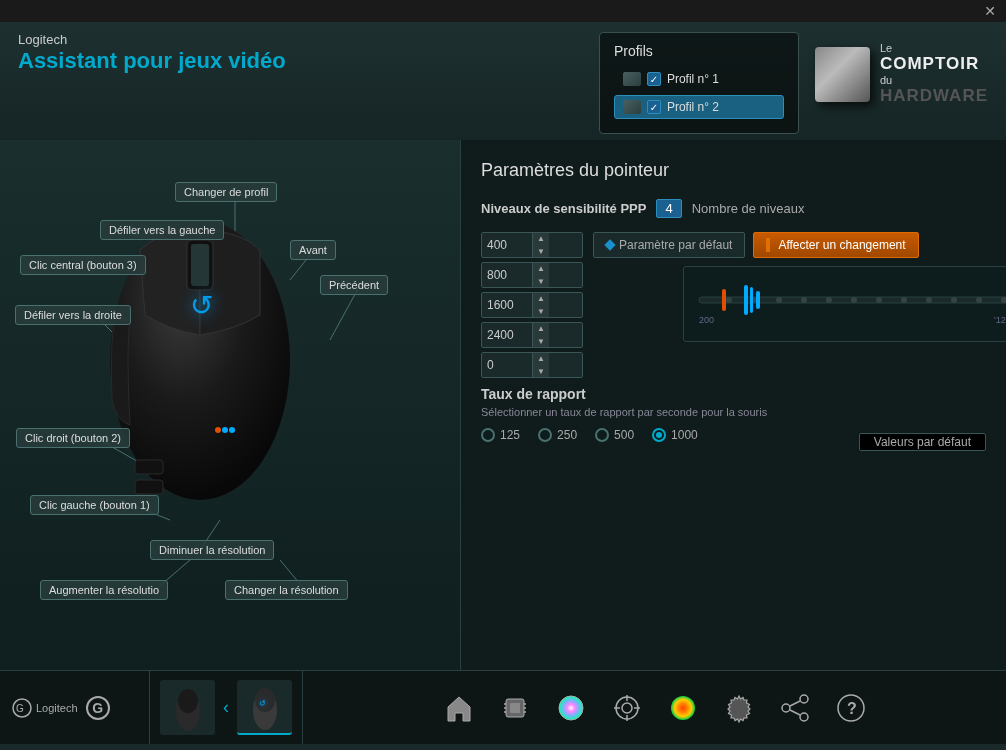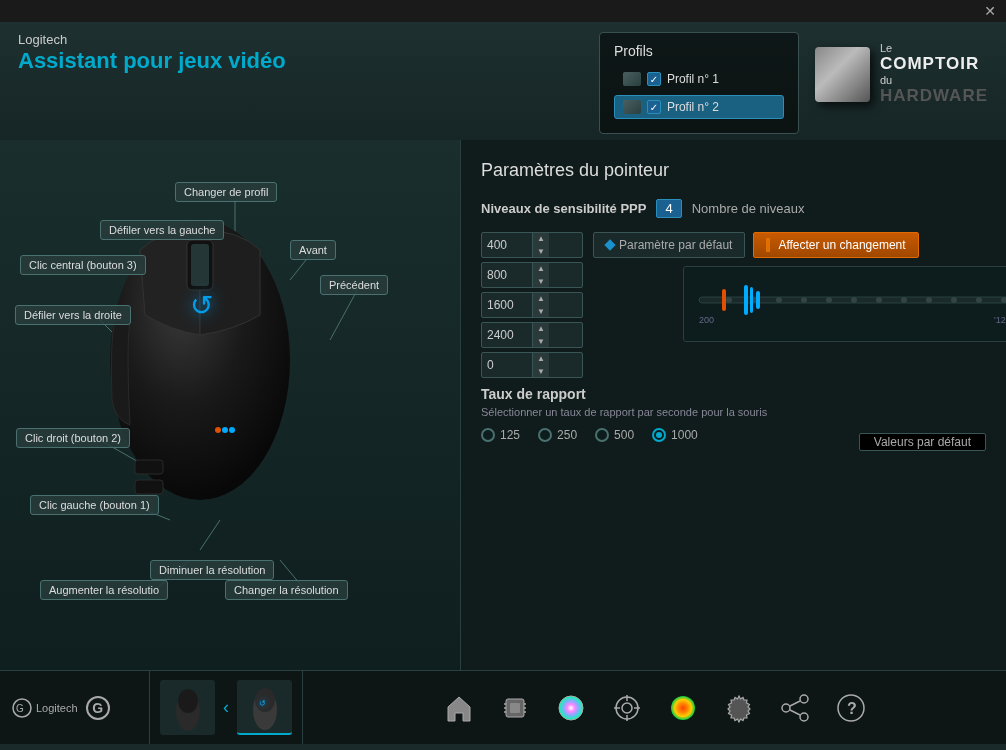--- a/index.html
+++ b/index.html
@@ -526,21 +526,21 @@
     </svg>
 
     <div class="annotation" style="left:175px;top:42px;">Changer de profil</div>
     <div class="annotation" style="left:100px;top:80px;">Défiler vers la gauche</div>
     <div class="annotation" style="left:20px;top:115px;">Clic central (bouton 3)</div>
     <div class="annotation" style="left:15px;top:165px;">Défiler vers la droite</div>
     <div class="annotation" style="left:290px;top:100px;">Avant</div>
     <div class="annotation" style="left:320px;top:135px;">Précédent</div>
     <div class="annotation" style="left:16px;top:288px;">Clic droit (bouton 2)</div>
     <div class="annotation" style="left:30px;top:355px;">Clic gauche (bouton 1)</div>
-    <div class="annotation" style="left:150px;top:420px;">Diminuer la résolution</div>
+    <div class="annotation" style="left:150px;top:400px;">Diminuer la résolution</div>
     <div class="annotation" style="left:40px;top:440px;">Augmenter la résolutio</div>
     <div class="annotation" style="left:225px;top:440px;">Changer la résolution</div>
   </div>
 
   <div class="settings-panel">
     <div class="settings-title">Paramètres du pointeur</div>
 
     <div class="dpi-header">
       <span class="dpi-header-label">Niveaux de sensibilité PPP</span>
       <span class="dpi-level-num">4</span>

